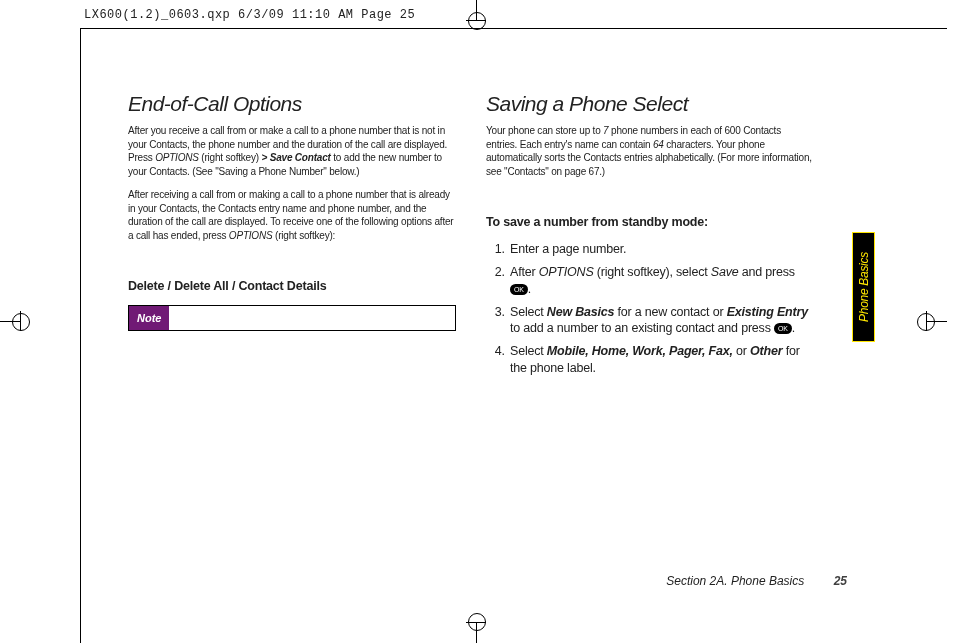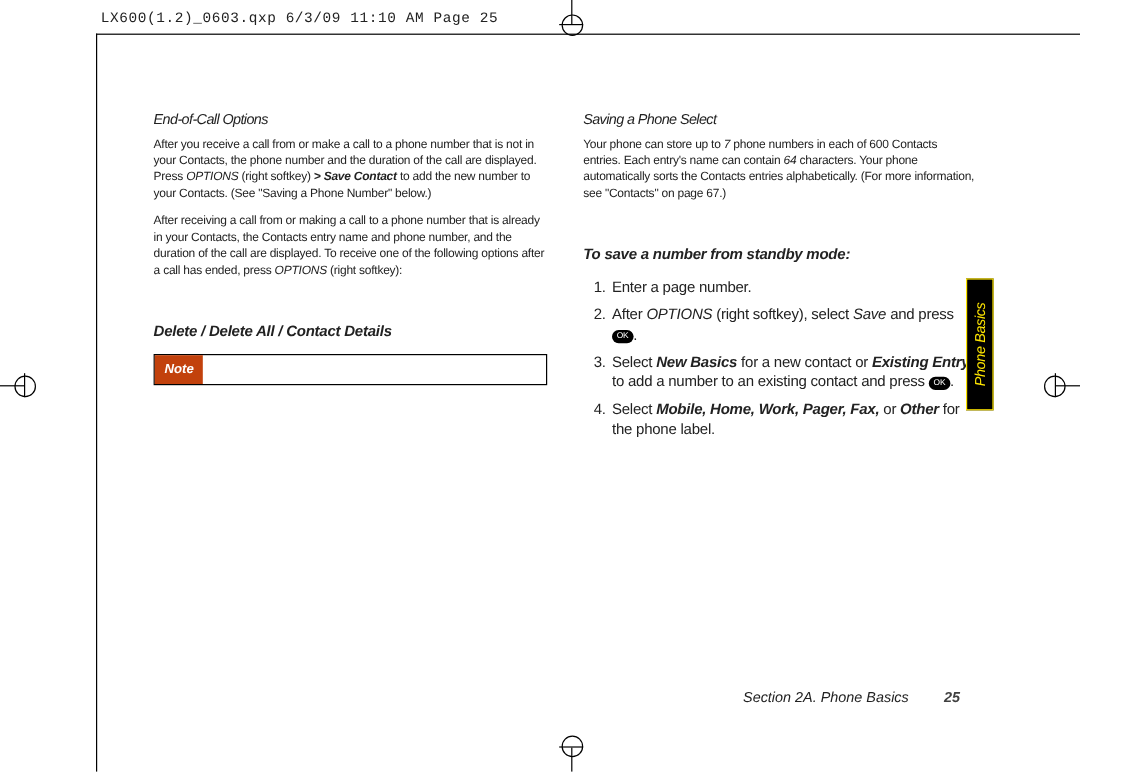--- a/index.html
+++ b/index.html
@@ -10,20 +10,21 @@
     background: #fff;
     font-family: Arial, Helvetica, sans-serif;
     color: #222;
     position: relative;
     overflow: hidden;
   }
   .page {
     position: relative;
     width: 900px;
     height: 643px;
+    padding-left: 47px;
   }
   .slug {
     position: absolute;
     top: 8px;
     left: 84px;
     font-size: 12px;
     letter-spacing: 0.5px;
     font-family: "Courier New", monospace;
     color: #222;
   }
@@ -73,33 +74,33 @@
     top: 92px;
     display: flex;
     gap: 30px;
   }
   .col {
     width: 328px;
   }
   h2 {
     font-style: italic;
     font-weight: normal;
-    font-size: 12px;
+    font-size: 21px;
     margin: 0 0 8px 0;
     letter-spacing: -0.5px;
   }
   p {
     font-size: 10px;
     line-height: 1.35;
     margin: 0 0 10px 0;
     letter-spacing: -0.2px;
   }
   .ital { font-style: italic; }
   .bital { font-style: italic; font-weight: bold; }
-  .sub { font-style: italic; font-weight: bold; font-size: 12.5px; margin-top: 36px; }
+  .sub { font-weight: bold; font-size: 12.5px; margin-top: 36px; }
   ol {
     font-size: 12.5px;
     line-height: 1.35;
     margin: 0;
     padding: 0 0 0 22px;
     letter-spacing: -0.2px;
   }
   ol li {
     margin-bottom: 6px;
     padding-left: 2px;
@@ -116,21 +117,21 @@
     font-family: Arial, sans-serif;
     text-align: center;
   }
   .note-box {
     border: 1px solid #000;
     display: flex;
     font-size: 11px;
     line-height: 1.3;
   }
   .note-label {
-    background: #c2410c;
+    background: #701a75;
     color: #fff;
     font-style: italic;
     font-weight: bold;
     padding: 5px 8px;
   }
   .note-text {
     font-style: italic;
     padding: 5px 8px;
     flex: 1;
   }

